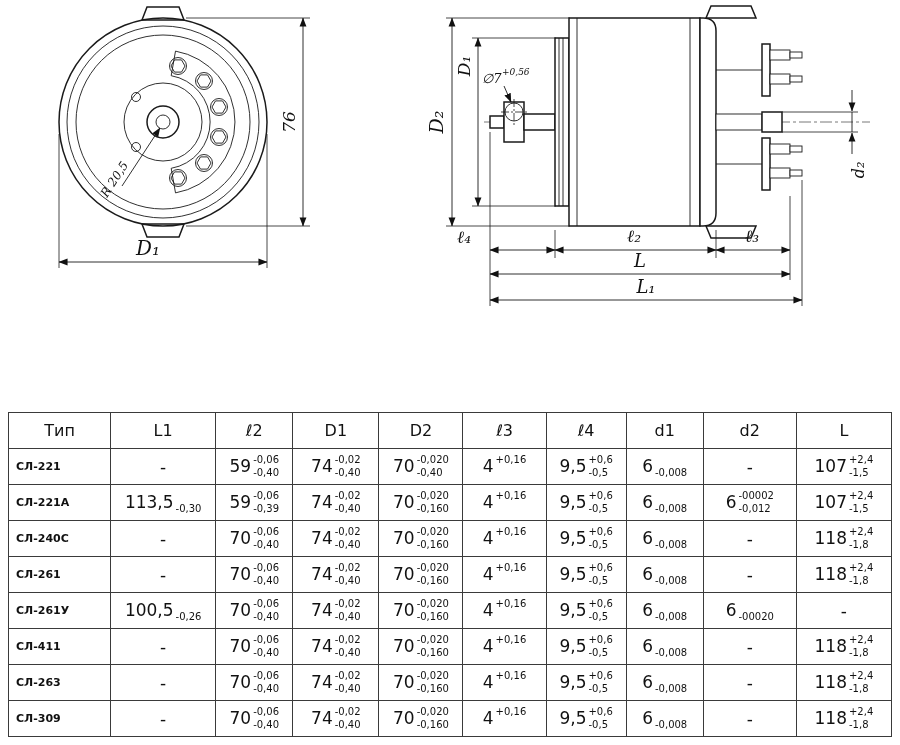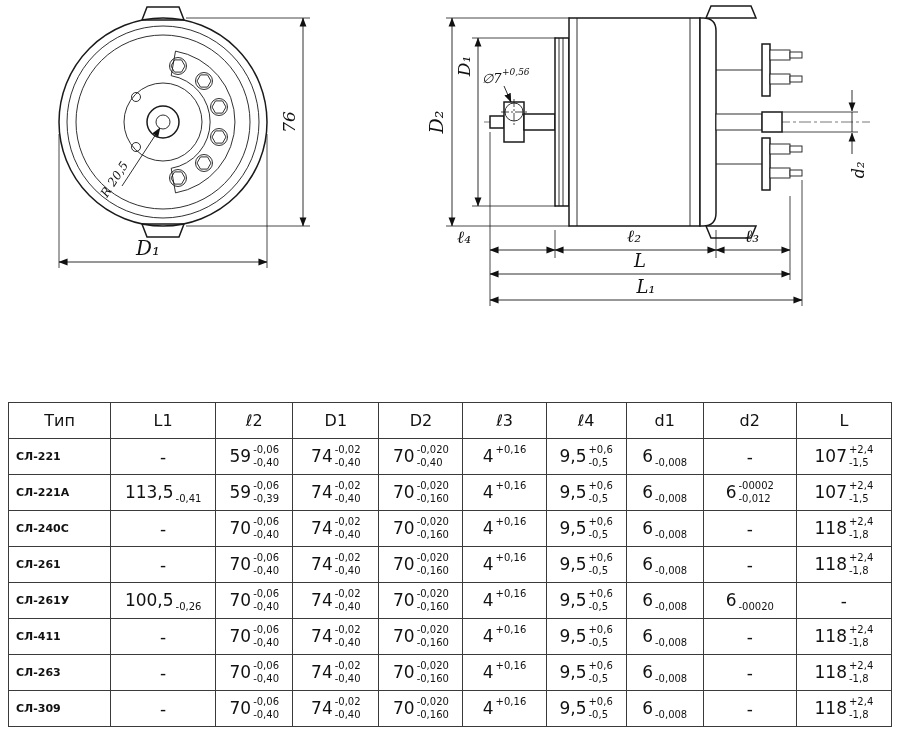--- a/index.html
+++ b/index.html
@@ -1,20 +1,20 @@
 <!DOCTYPE html>
 <html><head>
 <meta charset="utf-8">
 <style>
   *{box-sizing:border-box}
   body{margin:0;background:#fff}
   .page{width:900px;height:745px;font-family:"DejaVu Sans","Liberation Sans",sans-serif;color:#111;overflow:hidden;background:#fff}
   .drawing{width:900px;height:400px}
   .drawing svg{display:block}
-  table.dims{border-collapse:collapse;margin:2px auto 0 auto;width:884px;table-layout:fixed}
+  table.dims{border-collapse:collapse;margin:12px auto 0 auto;width:884px;table-layout:fixed}
   .dims th,.dims td{border:1px solid #3a3a3a;text-align:center;vertical-align:middle;height:36px;padding:1px 2px;font-size:17px;font-weight:400;white-space:nowrap}
   .dims thead th{font-size:16px}
   .dims tbody th{font-weight:700;text-align:left;padding-left:7px;font-size:11px}
   .val{font-size:17px}
   .tol{display:inline-flex;flex-direction:column;align-items:flex-start;font-size:10px;line-height:1.25;margin-left:2px;vertical-align:middle;text-align:left}
   
   .obj{fill:none;stroke:#1a1a1a;stroke-width:1.5}
   .objf{fill:#fff;stroke:#1a1a1a;stroke-width:1.5}
   .thin{fill:none;stroke:#1a1a1a;stroke-width:0.9}
   .thinf{fill:#fff;stroke:#1a1a1a;stroke-width:0.9}
@@ -225,21 +225,21 @@
           <td><span class="val">-</span></td>
           <td><span class="val">107</span><span class="tol">
               <span>+2,4</span>
               <span>-1,5</span>
             </span></td>
         </tr>
         <tr>
           <th>СЛ-221А</th>
           <td><span class="val">113,5</span><span class="tol">
               <span>&nbsp;</span>
-              <span>-0,41</span>
+              <span>-0,30</span>
             </span></td>
           <td><span class="val">59</span><span class="tol">
               <span>-0,06</span>
               <span>-0,39</span>
             </span></td>
           <td><span class="val">74</span><span class="tol">
               <span>-0,02</span>
               <span>-0,40</span>
             </span></td>
           <td><span class="val">70</span><span class="tol">

